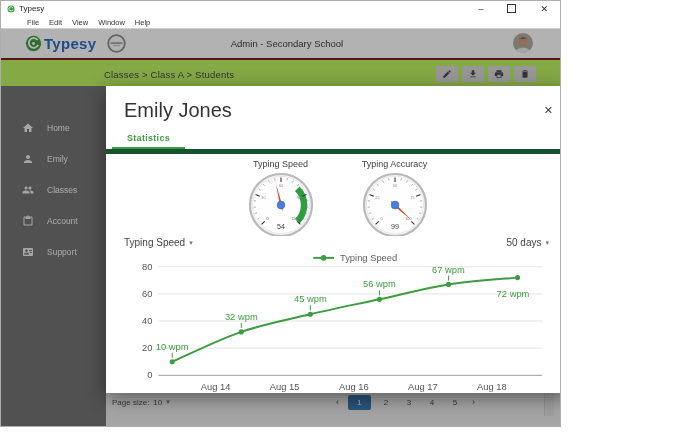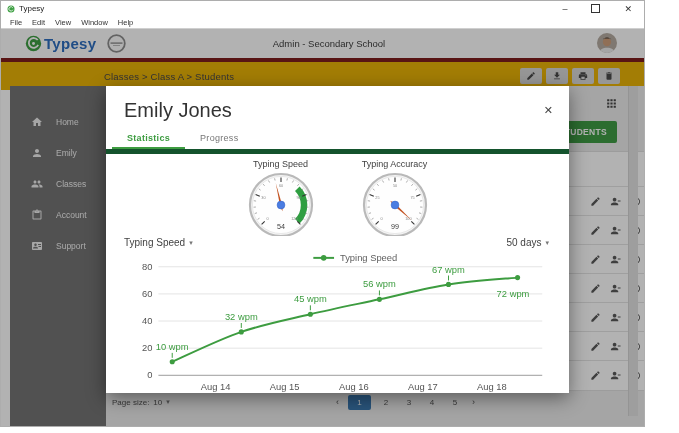--- a/index.html
+++ b/index.html
@@ -1,49 +1,49 @@
 <!DOCTYPE html>
 <html><head>
 <meta charset="utf-8">
 <style>
   html,body{margin:0;padding:0}
   body{width:679px;height:433px;position:relative;background:#fff;
        font-family:"Liberation Sans",sans-serif;overflow:hidden;
        -webkit-font-smoothing:antialiased}
-  .window{position:absolute;top:0;left:0;width:645px;height:427px;
+  .window{position:absolute;top:0;left:0;width:561px;height:427px;
           border:1px solid #adadad;box-sizing:border-box;background:#fff;overflow:hidden}
   
   .titlebar{height:15px;display:flex;align-items:center;padding:0 6px;gap:4px;
             font-size:8px;color:#222;background:#fff}
   .tb-controls{margin-left:auto;display:flex;gap:24px;align-items:center;
                font-size:9px;color:#333;padding-right:6px}
   .maxbox{width:7px;height:7px;border:1px solid #333;display:inline-block}
   
-  .menubar{height:12px;display:flex;align-items:center;padding:0 4px;font-size:7.5px;
+  .menubar{height:12px;display:flex;align-items:center;padding:0 21px;font-size:7.5px;
            color:#333;background:#fff;border-bottom:1px solid #cfcfcf}
   .menubar span{padding:0 5px}
   
   .appheader{position:absolute;top:28px;left:0;right:0;height:29px;background:#fff;
              display:flex;align-items:center}
   .brand-icon{margin-left:24px;display:flex}
   .brand-text{color:#2f6fc1;font-weight:bold;font-size:15px;letter-spacing:.3px;margin-left:2px}
   .badge{margin-left:10px;display:flex}
   .center-title{position:absolute;left:13px;right:0;text-align:center;font-size:9.5px;color:#3f3f3f}
   .avatar{position:absolute;right:27px;top:4px;width:20px;height:20px;border-radius:50%;
           overflow:hidden;display:block}
   
-  .crumbbar{position:absolute;top:57px;left:0;right:0;height:28px;background:#eab308;
-            border-top:4px solid #7f1d1d;display:flex;align-items:center}
+  .crumbbar{position:absolute;top:57px;left:0;right:0;height:28px;background:#bef264;
+            border-top:2px solid #7f1d1d;display:flex;align-items:center}
   .crumb{margin-left:103px;font-size:9.5px;color:#4a4a4a;letter-spacing:.2px}
   .crumb-tools{margin-left:auto;margin-right:24px;display:flex;gap:4px}
   .tool-btn{width:22px;height:16px;background:#d9d9d9;border-radius:2px;
             display:flex;align-items:center;justify-content:center}
   
-  .sidebar{position:absolute;top:85px;left:9px;width:105px;bottom:0;background:#757575;
-           padding-top:20px;box-sizing:border-box}
+  .sidebar{position:absolute;top:85px;left:0;width:105px;bottom:0;background:#757575;
+           padding-top:26px;box-sizing:border-box}
   .side-item{display:flex;align-items:center;height:31px;padding-left:21px;gap:13px;
              color:#f2f2f2;font-size:8.5px}
   
   .main{position:absolute;top:85px;left:105px;right:0;bottom:0;background:#ececec}
   .grid-btn{position:absolute;top:11px;right:26px;display:flex}
   .enroll{position:absolute;top:35px;right:27px;height:22px;padding:0 10px 0 8px;
           background:#3f9c46;color:#fff;border:none;border-radius:2px;display:flex;
           align-items:center;gap:6px;font-size:8.5px;font-weight:bold;letter-spacing:.3px;
           font-family:inherit}
   .card{position:absolute;top:65px;left:0;width:548px;height:240px;background:#fff;
@@ -356,21 +356,20 @@
 
   <div class="overlay"></div>
 
   <div class="modal">
     <div class="m-head">
       <span class="m-title">Emily Jones</span>
       <span class="m-close">✕</span>
     </div>
     <div class="m-tabs" id="mtabs">
         <span class="m-tab active">Statistics</span>
-        <span class="m-tab">Progress</span>
       </div>
     <div class="m-gauges" id="gauges">
         <div class="gaugeblk">
      <div class="gauge-label">Typing Speed</div>
      <svg class="gauge" viewBox="0 0 70 64">
             <circle cx="35" cy="33" r="31" fill="#f4f4f4" stroke="#b9b9b9" stroke-width="2.2"></circle>
             <circle cx="35" cy="33" r="28.6" fill="#fefefe" stroke="#e9e9e9" stroke-width="1"></circle>
             <path d="M51.3 16.7 A23 23 0 0 1 51.3 49.3" fill="none" stroke="#2f9e41" stroke-width="6.5"></path>
             <line x1="15.6" y1="52.4" x2="18.7" y2="49.3" stroke="#333" stroke-width="1.1"></line>
             <line x1="11.6" y1="47.4" x2="13.5" y2="46.2" stroke="#777" stroke-width="0.6"></line>

